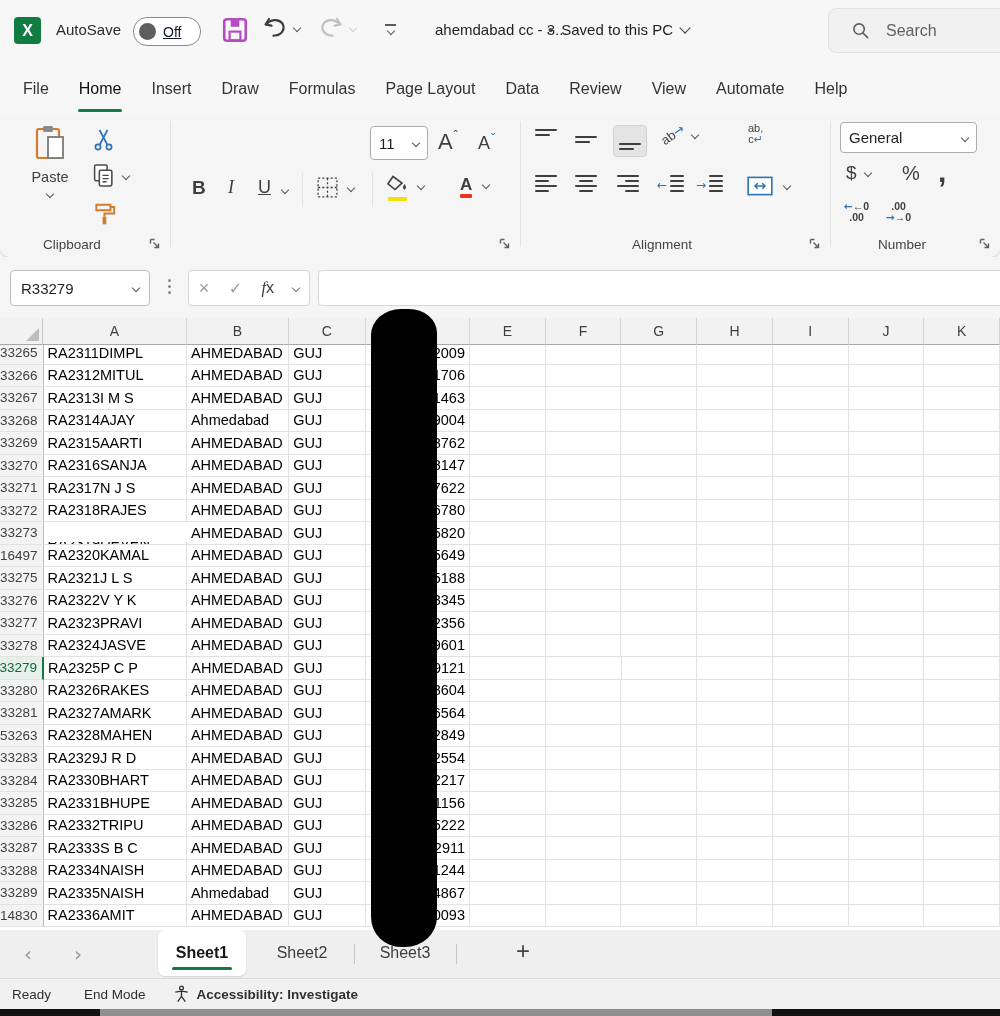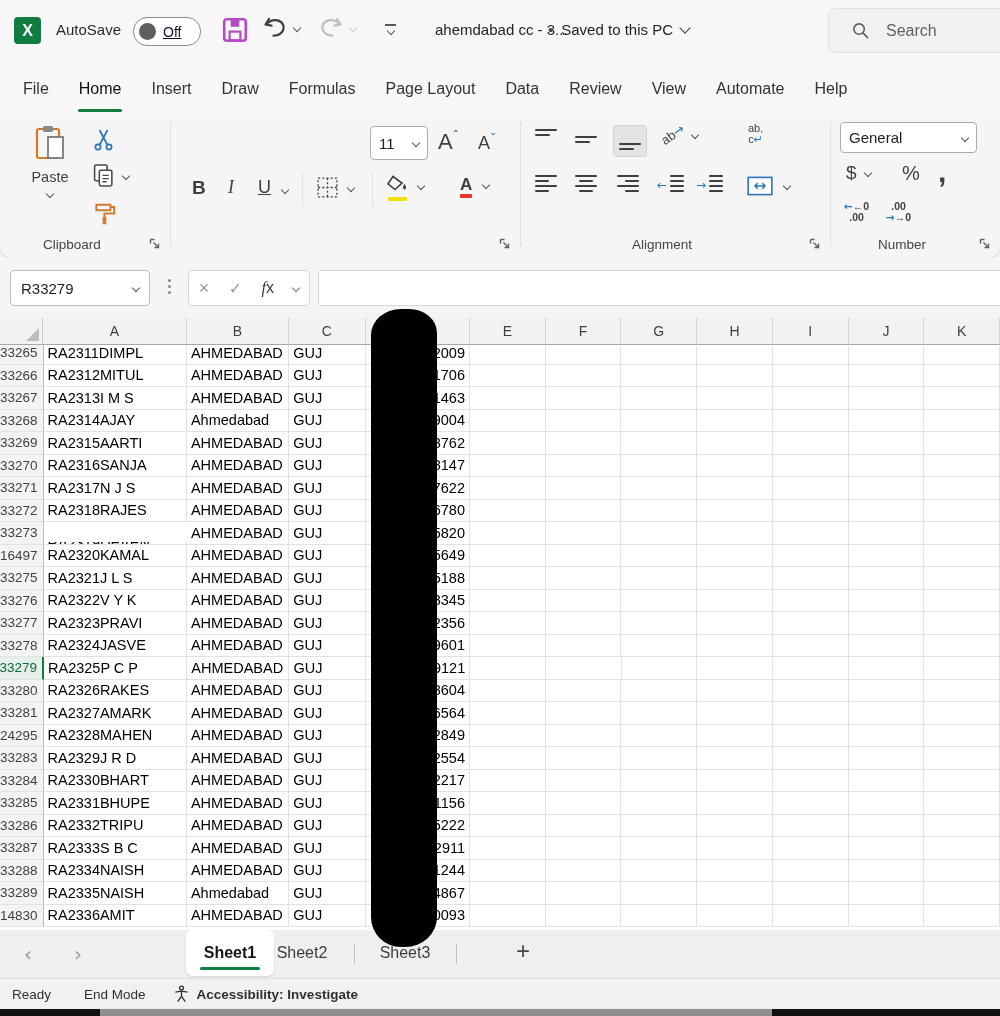--- a/index.html
+++ b/index.html
@@ -669,21 +669,21 @@
           <div class="gcell num" style="width: 106px;">6564</div>
           <div class="gcell" style="width: 77px;"></div>
           <div class="gcell" style="width: 77px;"></div>
           <div class="gcell" style="width: 77px;"></div>
           <div class="gcell" style="width: 77px;"></div>
           <div class="gcell" style="width: 77px;"></div>
           <div class="gcell" style="width: 77px;"></div>
           <div class="gcell" style="width: 77px;"></div>
         </div>
         <div class="grow">
-          <div class="rowhead">24295</div>
+          <div class="rowhead">53263</div>
           <div class="gcell" style="width: 146px;">RA2328MAHEN</div>
           <div class="gcell" style="width: 104px;">AHMEDABAD</div>
           <div class="gcell" style="width: 78px;">GUJ</div>
           <div class="gcell num" style="width: 106px;">2849</div>
           <div class="gcell" style="width: 77px;"></div>
           <div class="gcell" style="width: 77px;"></div>
           <div class="gcell" style="width: 77px;"></div>
           <div class="gcell" style="width: 77px;"></div>
           <div class="gcell" style="width: 77px;"></div>
           <div class="gcell" style="width: 77px;"></div>
@@ -801,21 +801,21 @@
           <div class="gcell" style="width: 77px;"></div>
           <div class="gcell" style="width: 77px;"></div>
         </div>
       </div>
   </div>
 
   <div class="sheetbar">
     <span class="nav" style="left:24px;">‹</span>
     <span class="nav" style="left:74px;">›</span>
     <span class="addsheet">+</span>
-  <div class="stab active" style="left: 158px; width: 88px; margin-left: 28px;">
+  <div class="stab active" style="left: 158px; width: 88px;">
         <span>Sheet1</span>
         <span class="ul"></span>
       </div>
       <div class="stab" style="left: 258px; width: 88px;">
         <span>Sheet2</span>
       </div>
       <span class="ssep" style="left: 354px;"></span>
       <div class="stab" style="left: 362px; width: 86px;">
         <span>Sheet3</span>
       </div>

